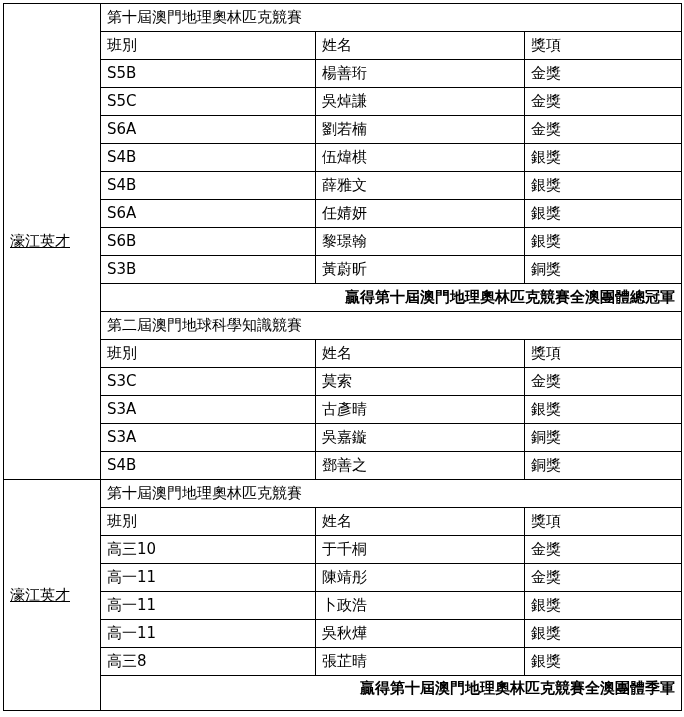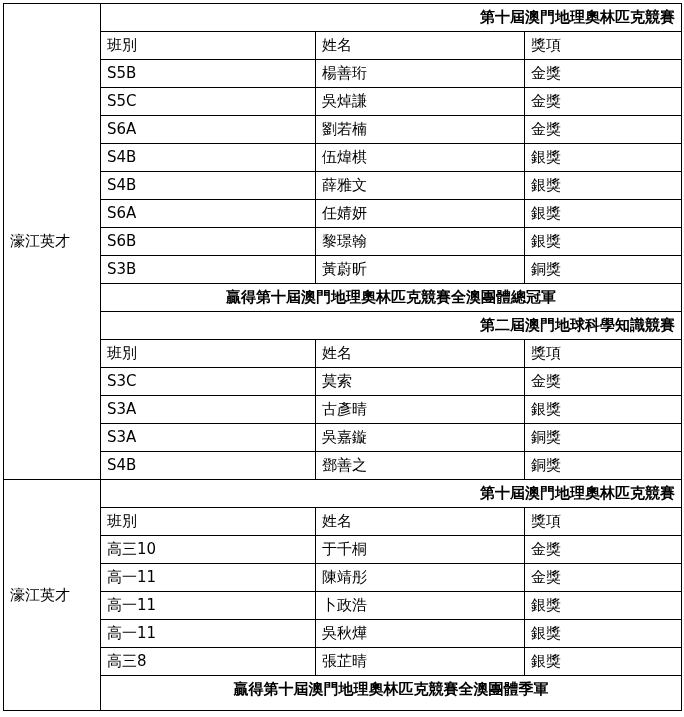--- a/index.html
+++ b/index.html
@@ -21,33 +21,35 @@
     font-size: 15px;
     line-height: 27px;
     white-space: nowrap;
     overflow: hidden;
     vertical-align: middle;
   }
   td.school {
     text-align: left;
     padding-left: 8px;
     vertical-align: middle;
+    text-decoration: underline;
   }
   td.comp-title {
-    text-align: right;
-    font-weight: bold;
+    text-align: left;
+    font-weight: normal;
   }
   td.summary {
     font-weight: bold;
-    text-align: center;
+    text-align: right;
   }
   td.summary.tall {
     height: 34px;
     vertical-align: top;
     line-height: 27px;
+    font-family: Liberation Mono, monospace;
   }
   col.c0 { width: 97px; }
   col.c1 { width: 215px; }
   col.c2 { width: 209px; }
   col.c3 { width: 157px; }
 </style>
 </head>
 <body>
 
 <table class="awards">

